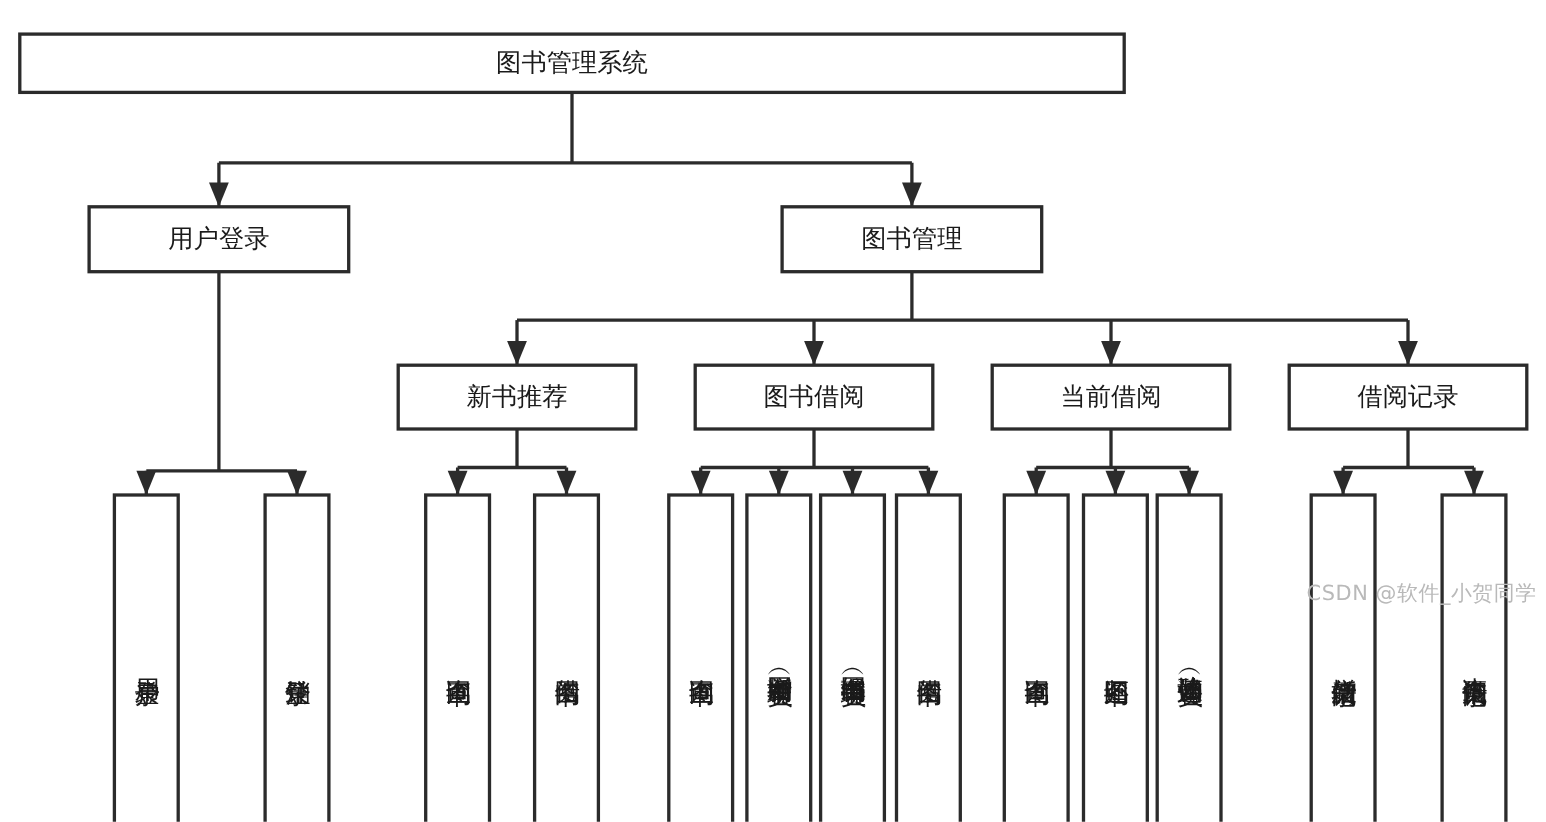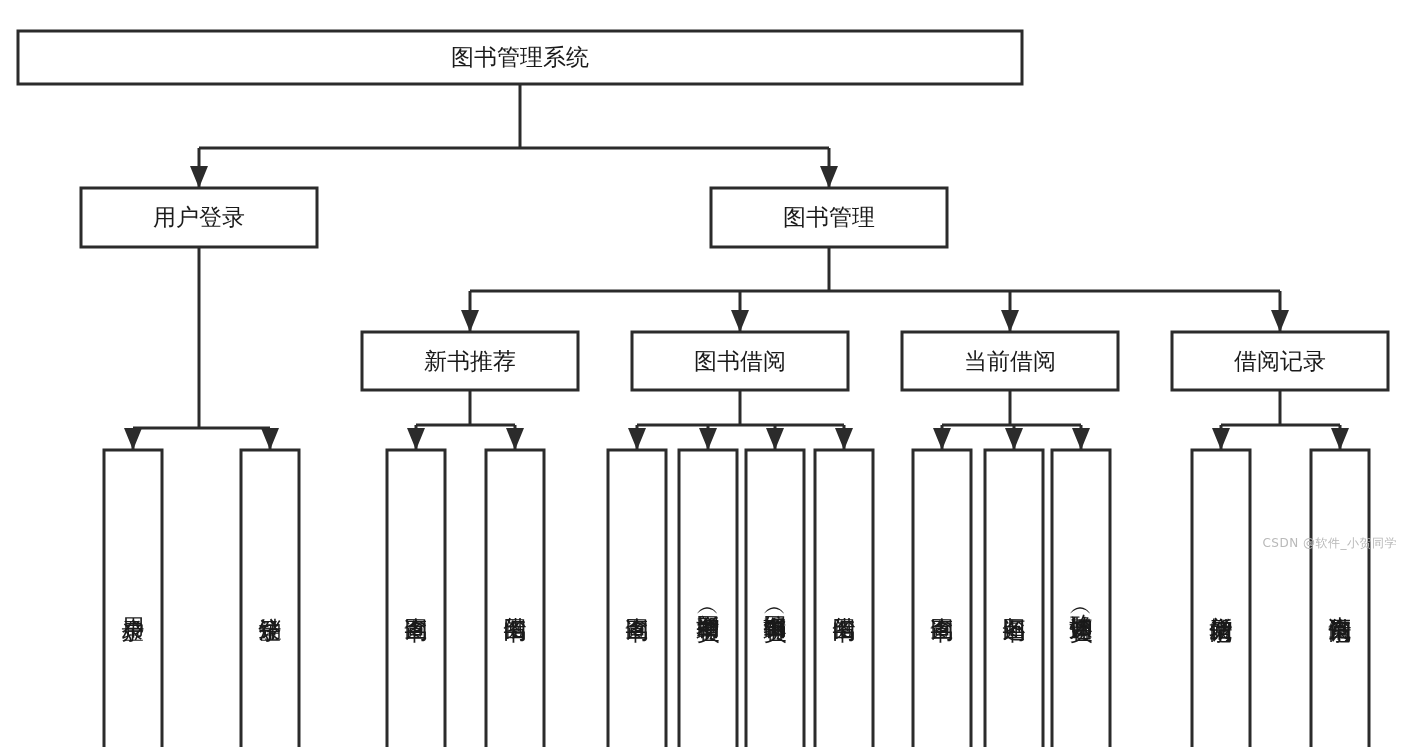--- a/index.html
+++ b/index.html
@@ -62,21 +62,21 @@
     text-align: center;
     letter-spacing: 1px;
     white-space: nowrap;
     pointer-events: none;
   }
   .watermark {
     position: absolute;
     right: 8px;
     bottom: 6px;
     font-family: "DejaVu Sans", "Liberation Sans", sans-serif;
-    font-size: 12px;
+    font-size: 19px;
     color: #b9b9b9;
     white-space: nowrap;
     letter-spacing: 0.5px;
   }
 </style>
 </head>
 <body>
 
 <div id="diagram-root">
   <svg class="diagram-canvas" viewBox="0 0 1405 747">

